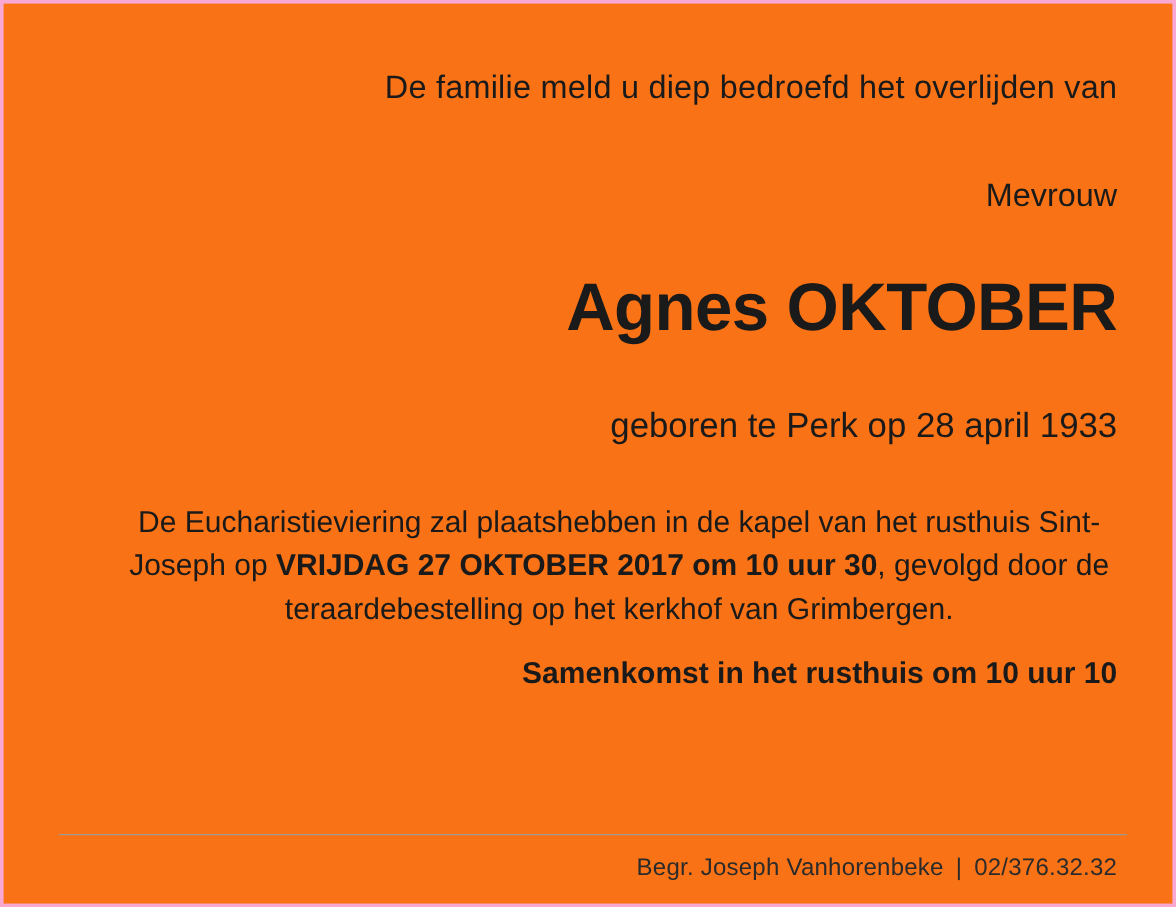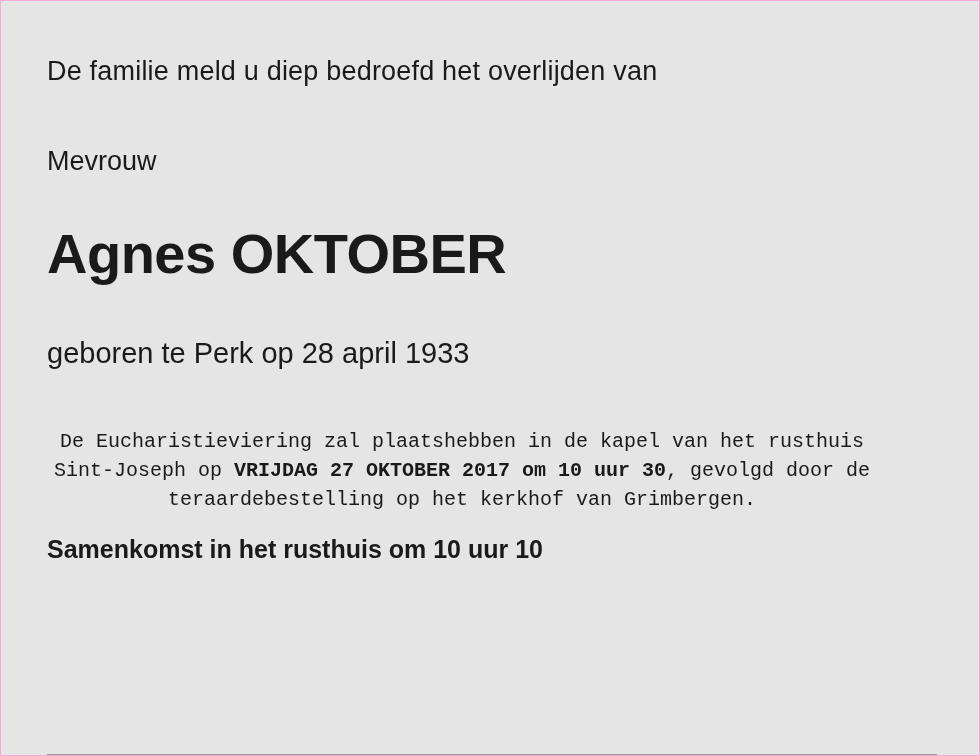--- a/index.html
+++ b/index.html
@@ -10,26 +10,26 @@
   body {
     width: 980px;
     height: 756px;
     font-family: "Liberation Sans", sans-serif;
     color: #1a1a1a;
   }
   .notice {
     box-sizing: border-box;
     width: 980px;
     height: 756px;
-    border: 1px solid #f9a8d4;
-    background: #e5e5e5;
+    border: 3px solid #f9a8d4;
+    background: #f97316;
     padding: 44px 46px 0 46px;
     display: flex;
     flex-direction: column;
-    align-items: flex-start;
+    align-items: flex-end;
     text-align: center;
   }
   .line-announce {
     font-size: 27px;
     line-height: 1.2;
     letter-spacing: 0.2px;
     margin-top: 10px;
   }
   .line-title {
     font-size: 27px;
@@ -40,25 +40,24 @@
     font-weight: bold;
     letter-spacing: -0.5px;
     margin-top: 44px;
   }
   .birth-block {
     font-size: 29px;
     line-height: 1.46;
     margin-top: 46px;
   }
   .service-block {
-    font-size: 20px;
+    font-size: 25px;
     line-height: 1.46;
-    margin-top: 52px;
+    margin-top: 40px;
     max-width: 830px;
-    font-family: Liberation Mono, monospace;
   }
   .service-block b {
     font-weight: bold;
   }
   .gathering-block {
     font-size: 25px;
     font-weight: bold;
     line-height: 1.4;
     margin-top: 18px;
   }
@@ -101,14 +100,15 @@
   <div class="service-block"><span>De Eucharistieviering zal plaatshebben in de kapel van het rusthuis Sint-Joseph op </span><b>VRIJDAG 27 OKTOBER 2017</b><span> </span><b>om 10 uur 30</b><span>, gevolgd door de teraardebestelling op het kerkhof van Grimbergen.</span></div>
 
   <div class="gathering-block">
     <div>Samenkomst in het rusthuis om 10 uur 10</div>
   </div>
 
   <div class="spacer"></div>
 
   <div class="footer-rule"></div>
 
+  <div class="footer"><span>Begr. Joseph Vanhorenbeke</span><span class="sep">|</span><span>02/376.32.32</span></div>
 
 </div>
 
 </body></html>

